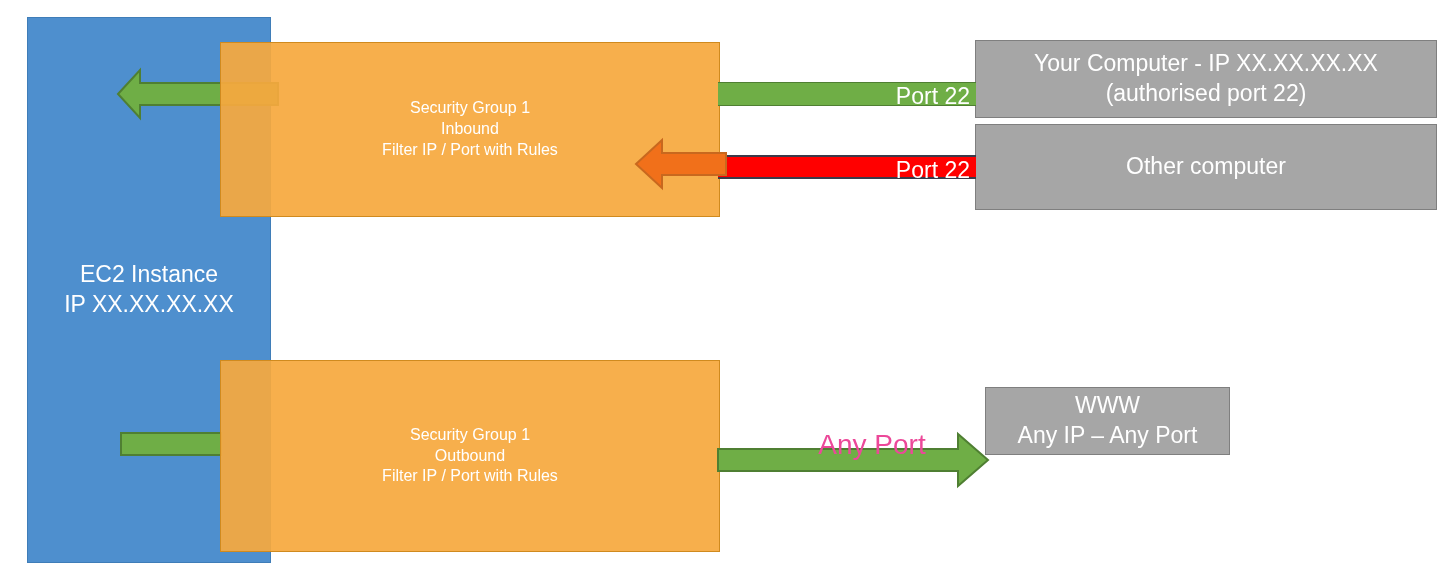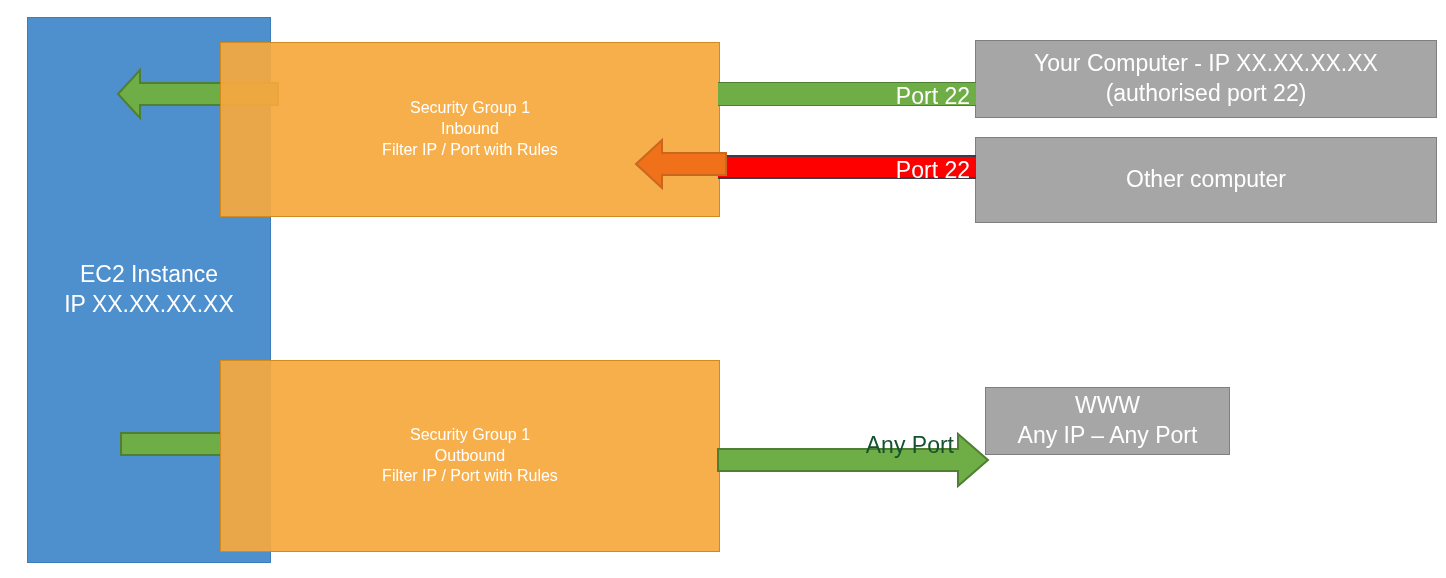--- a/index.html
+++ b/index.html
@@ -68,21 +68,21 @@
     z-index: 4;
   }
   #your-computer-box {
     left: 975px;
     top: 40px;
     width: 462px;
     height: 78px;
   }
   #other-computer-box {
     left: 975px;
-    top: 137px;
+    top: 124px;
     width: 462px;
     height: 86px;
     gap: 27px;
   }
   #www-box {
     left: 985px;
     top: 387px;
     width: 245px;
     height: 68px;
   }
@@ -127,23 +127,23 @@
   #arrow-green-out { left: 120px; top: 430px; z-index: 2; }
   #arrow-green-out-right { left: 718px; top: 430px; z-index: 5; }
   #out-port-label {
     position: absolute;
     left: 790px;
     top: 432px;
     width: 164px;
     height: 26px;
     display: flex;
     align-items: center;
-    justify-content: flex-end;
-    color: #14532d;
-    font-size: 23px;
+    justify-content: center;
+    color: #ec4899;
+    font-size: 28px;
     z-index: 6;
   }
 </style>
 </head>
 <body>
 
 <div id="canvas">
 
   <div class="box" id="ec2-box">
     <span class="lbl">EC2 Instance</span>

